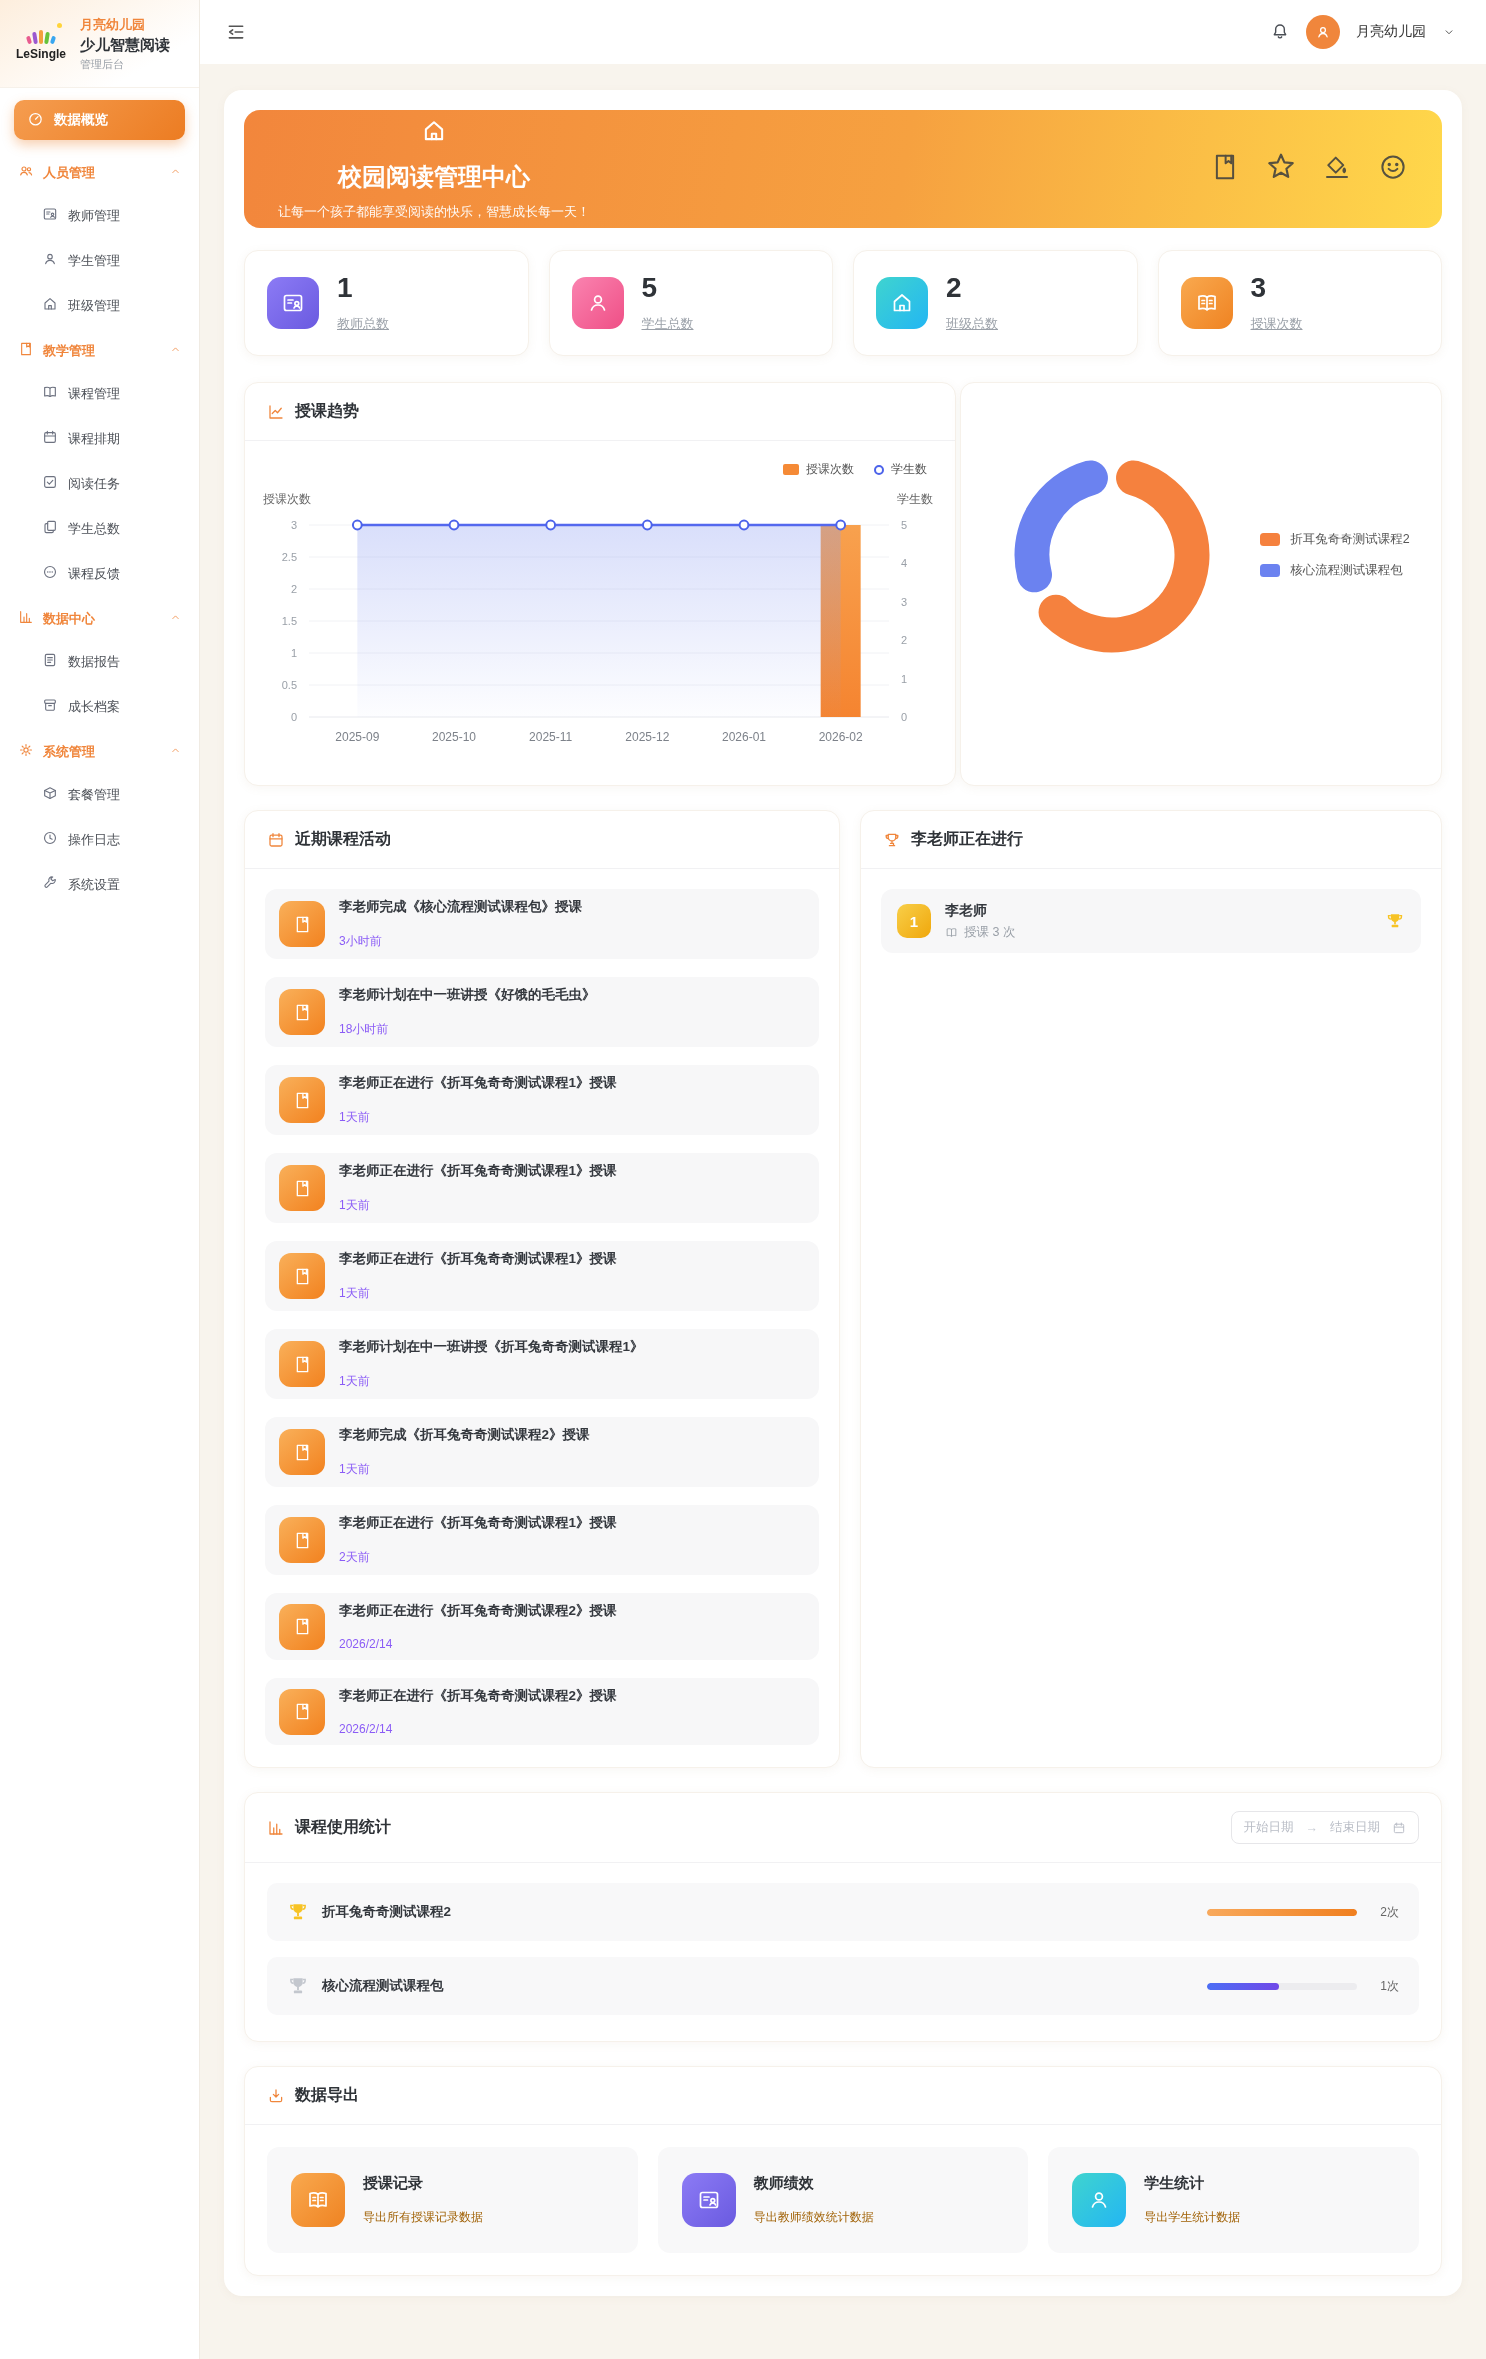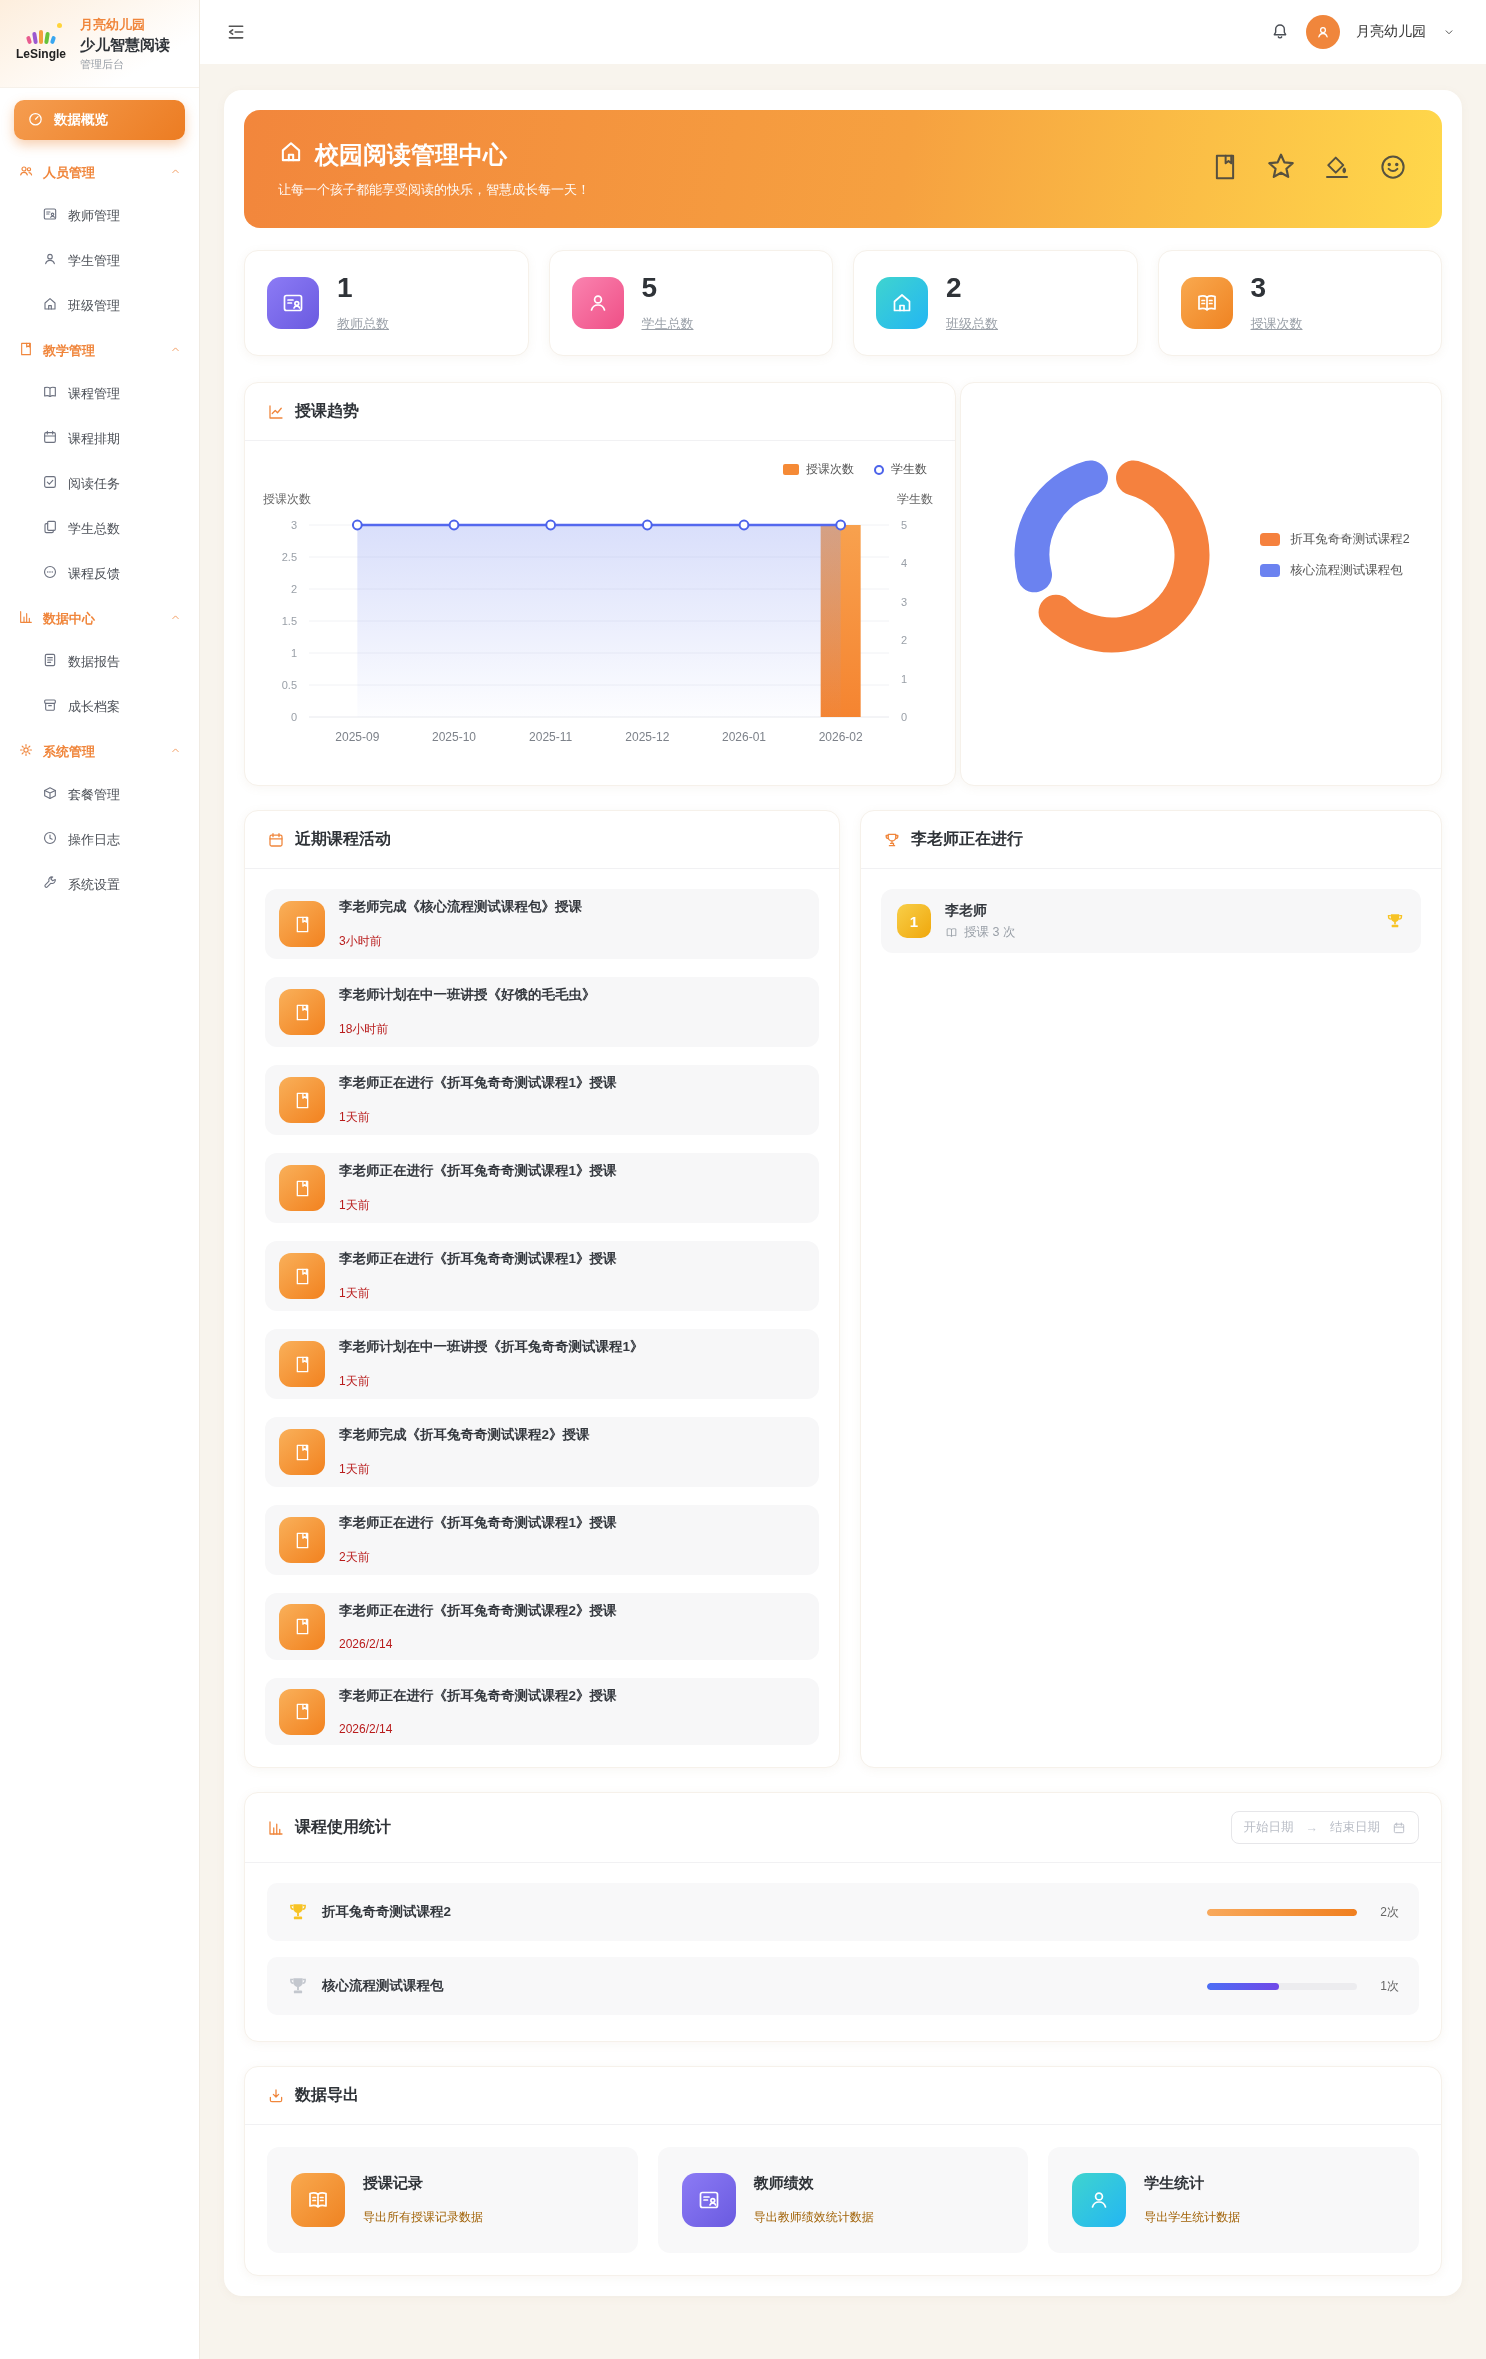--- a/index.html
+++ b/index.html
@@ -46,21 +46,21 @@
   .avatar { width:34px; height:34px; border-radius:50%; background:#f0863c; display:flex; align-items:center; justify-content:center; cursor:pointer; }
   .user-name { font-size:14px; color:#333; cursor:pointer; }
   .chev { color:#555; display:flex; }
 
   .content { padding:26px 24px 30px; }
   .container { background:#fff; border-radius:18px; padding:20px; box-shadow:0 2px 10px rgba(150,120,80,.06); }
 
   
   .hero { border-radius:16px; padding:24px 34px; color:#fff; display:flex; justify-content:space-between; align-items:center;
           background:linear-gradient(100deg,#f2863c 0%,#f6a140 55%,#ffd84b 100%); margin-bottom:22px; height:118px; }
-  .hero-title { display:flex; align-items:center; gap:11px; font-size:24px; font-weight:700; }
+  .hero-title { display:flex; align-items:center; gap:11px; font-size:24px; font-weight:700;flex-direction:column; }
   .hero-sub { margin-top:10px; font-size:13px; color:rgba(255,255,255,.95); }
   .hero-icons { display:flex; gap:26px; color:#33373d; opacity:.82; }
 
   
   .stats { display:grid; grid-template-columns:repeat(4,1fr); gap:20px; margin-bottom:26px; }
   .stat-card { background:#fff; border:1px solid #f6f1ea; border-radius:14px; box-shadow:0 2px 10px rgba(170,140,100,.08);
                padding:22px; display:flex; align-items:center; gap:18px; height:106px; }
   .stat-ic { width:52px; height:52px; border-radius:14px; display:flex; align-items:center; justify-content:center; color:#fff; flex-shrink:0; }
   .g-purple { background:linear-gradient(135deg,#8c7bf5,#6a5ae0); }
   .g-pink   { background:linear-gradient(135deg,#fa83b0,#ef4f86); }
@@ -85,21 +85,21 @@
   .dist-legend { display:flex; flex-direction:column; gap:14px; }
   .dl-row { display:flex; align-items:center; gap:10px; font-size:12.5px; color:#555; }
   .dl-sw { width:20px; height:13px; border-radius:3.5px; }
 
   .row-activity { display:grid; grid-template-columns:596px 1fr; gap:20px; margin-bottom:24px; align-items:stretch; }
   .act-list { padding:20px 20px 4px; }
   .act-item { display:flex; align-items:center; gap:14px; background:#f7f7f8; border-radius:12px; padding:9px 14px; margin-bottom:18px; cursor:pointer; }
   .act-ic { width:46px; height:46px; border-radius:12px; background:linear-gradient(140deg,#f9b05a,#f2821f);
             display:flex; align-items:center; justify-content:center; color:#fff; flex-shrink:0; }
   .act-t { font-size:13.5px; font-weight:700; color:#34383e; }
-  .act-time { font-size:12px; color:#b91c1c; margin-top:17px; }
+  .act-time { font-size:12px; color:#8b5cf6; margin-top:17px; }
 
   .rank-body { padding:20px; }
   .rank-row { display:flex; align-items:center; gap:14px; background:#f7f7f8; border-radius:12px; padding:10px 16px; height:64px; }
   .rank-badge { width:34px; height:34px; border-radius:10px; background:linear-gradient(135deg,#f8cf49,#f0a70b);
                 color:#fff; font-size:15px; font-weight:700; display:flex; align-items:center; justify-content:center; }
   .rank-name { font-size:14px; font-weight:700; color:#34383e; }
   .rank-meta { font-size:12.5px; color:#9aa0a8; margin-top:4px; display:flex; align-items:center; gap:6px; }
   .rank-cup { margin-left:auto; display:flex; }
 
   .usage { margin-bottom:24px; }

